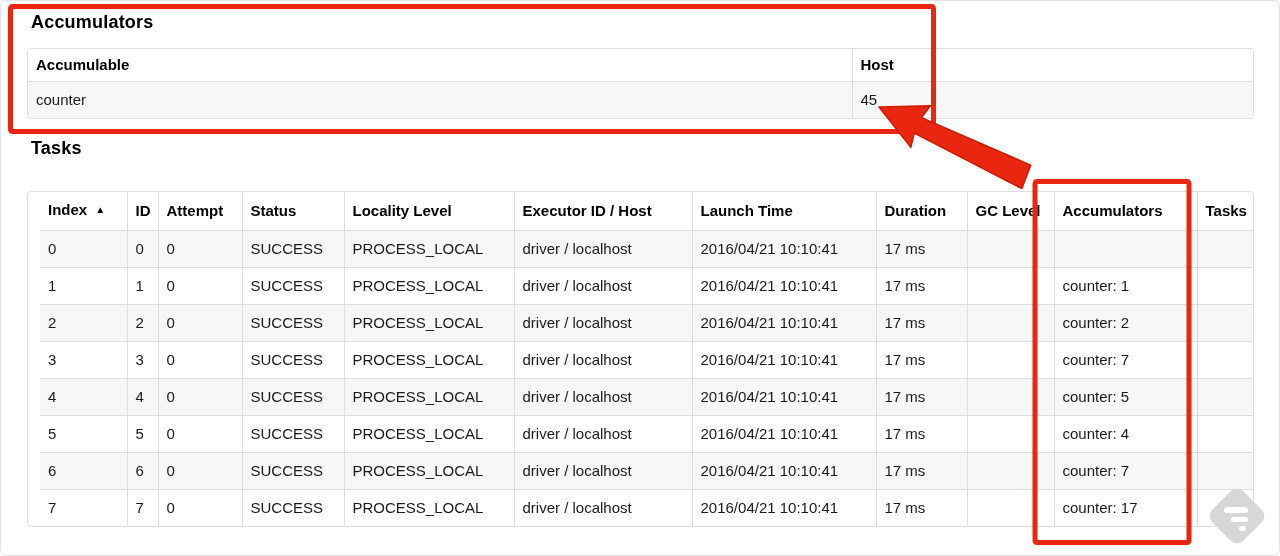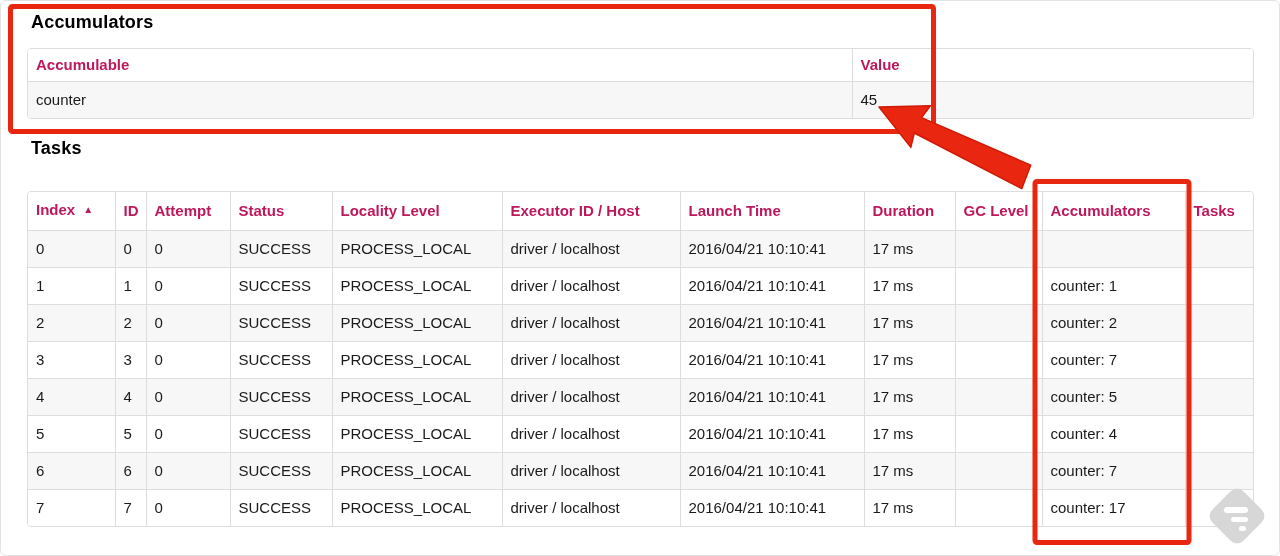--- a/index.html
+++ b/index.html
@@ -13,28 +13,28 @@
     position:absolute; left:30px; font-size:18px; font-weight:700; color:#000;
     letter-spacing:0.2px;
   }
   #acc-heading { top:11px; }
   #tasks-heading { top:137px; }
   .tbl-wrap {
     position:absolute; left:26px; width:1227px;
     border:1px solid #ddd; border-radius:4px; overflow:hidden; background:#fff;
   }
   #acc-table-wrap { top:47px; }
-  #tasks-table-wrap { top:190px; }
+  #tasks-table-wrap { top:190px;padding-left:12px; }
   table { width:100%; border-collapse:collapse; table-layout:fixed; }
   th, td {
     font-size:15px; line-height:20px; text-align:left; vertical-align:middle;
     padding:8px 8px; border-left:1px solid #ddd; border-top:1px solid #ddd;
     white-space:nowrap; overflow:hidden; color:#1a1a1a;
   }
-  th { font-weight:700; color:#be185d; background:#fff; }
+  th { font-weight:700; color:#000000; background:#fff; }
   th:first-child, td:first-child { border-left:none; }
   thead th { border-top:none; }
   #acc-table-wrap th { padding:6px 8px; }
   tbody tr:nth-child(odd) td { background:#f7f7f8; }
   tbody tr:nth-child(even) td { background:#fff; }
   .sort-caret { font-size:10px; margin-left:8px; position:relative; top:-2px; }
   .overlay {
     position:absolute; left:0; top:0; width:1280px; height:556px;
     pointer-events:none;
   }
@@ -48,21 +48,21 @@
 
   <div class="tbl-wrap" id="acc-table-wrap">
     <table>
       <colgroup>
           <col style="width:824px">
           <col style="width:403px">
         </colgroup>
       <thead>
         <tr>
           <th>Accumulable</th>
-          <th>Value</th>
+          <th>Host</th>
         </tr>
       </thead>
       <tbody>
           <tr>
             <td>counter</td>
             <td>45</td>
           </tr>
         </tbody>
     </table>
   </div>

